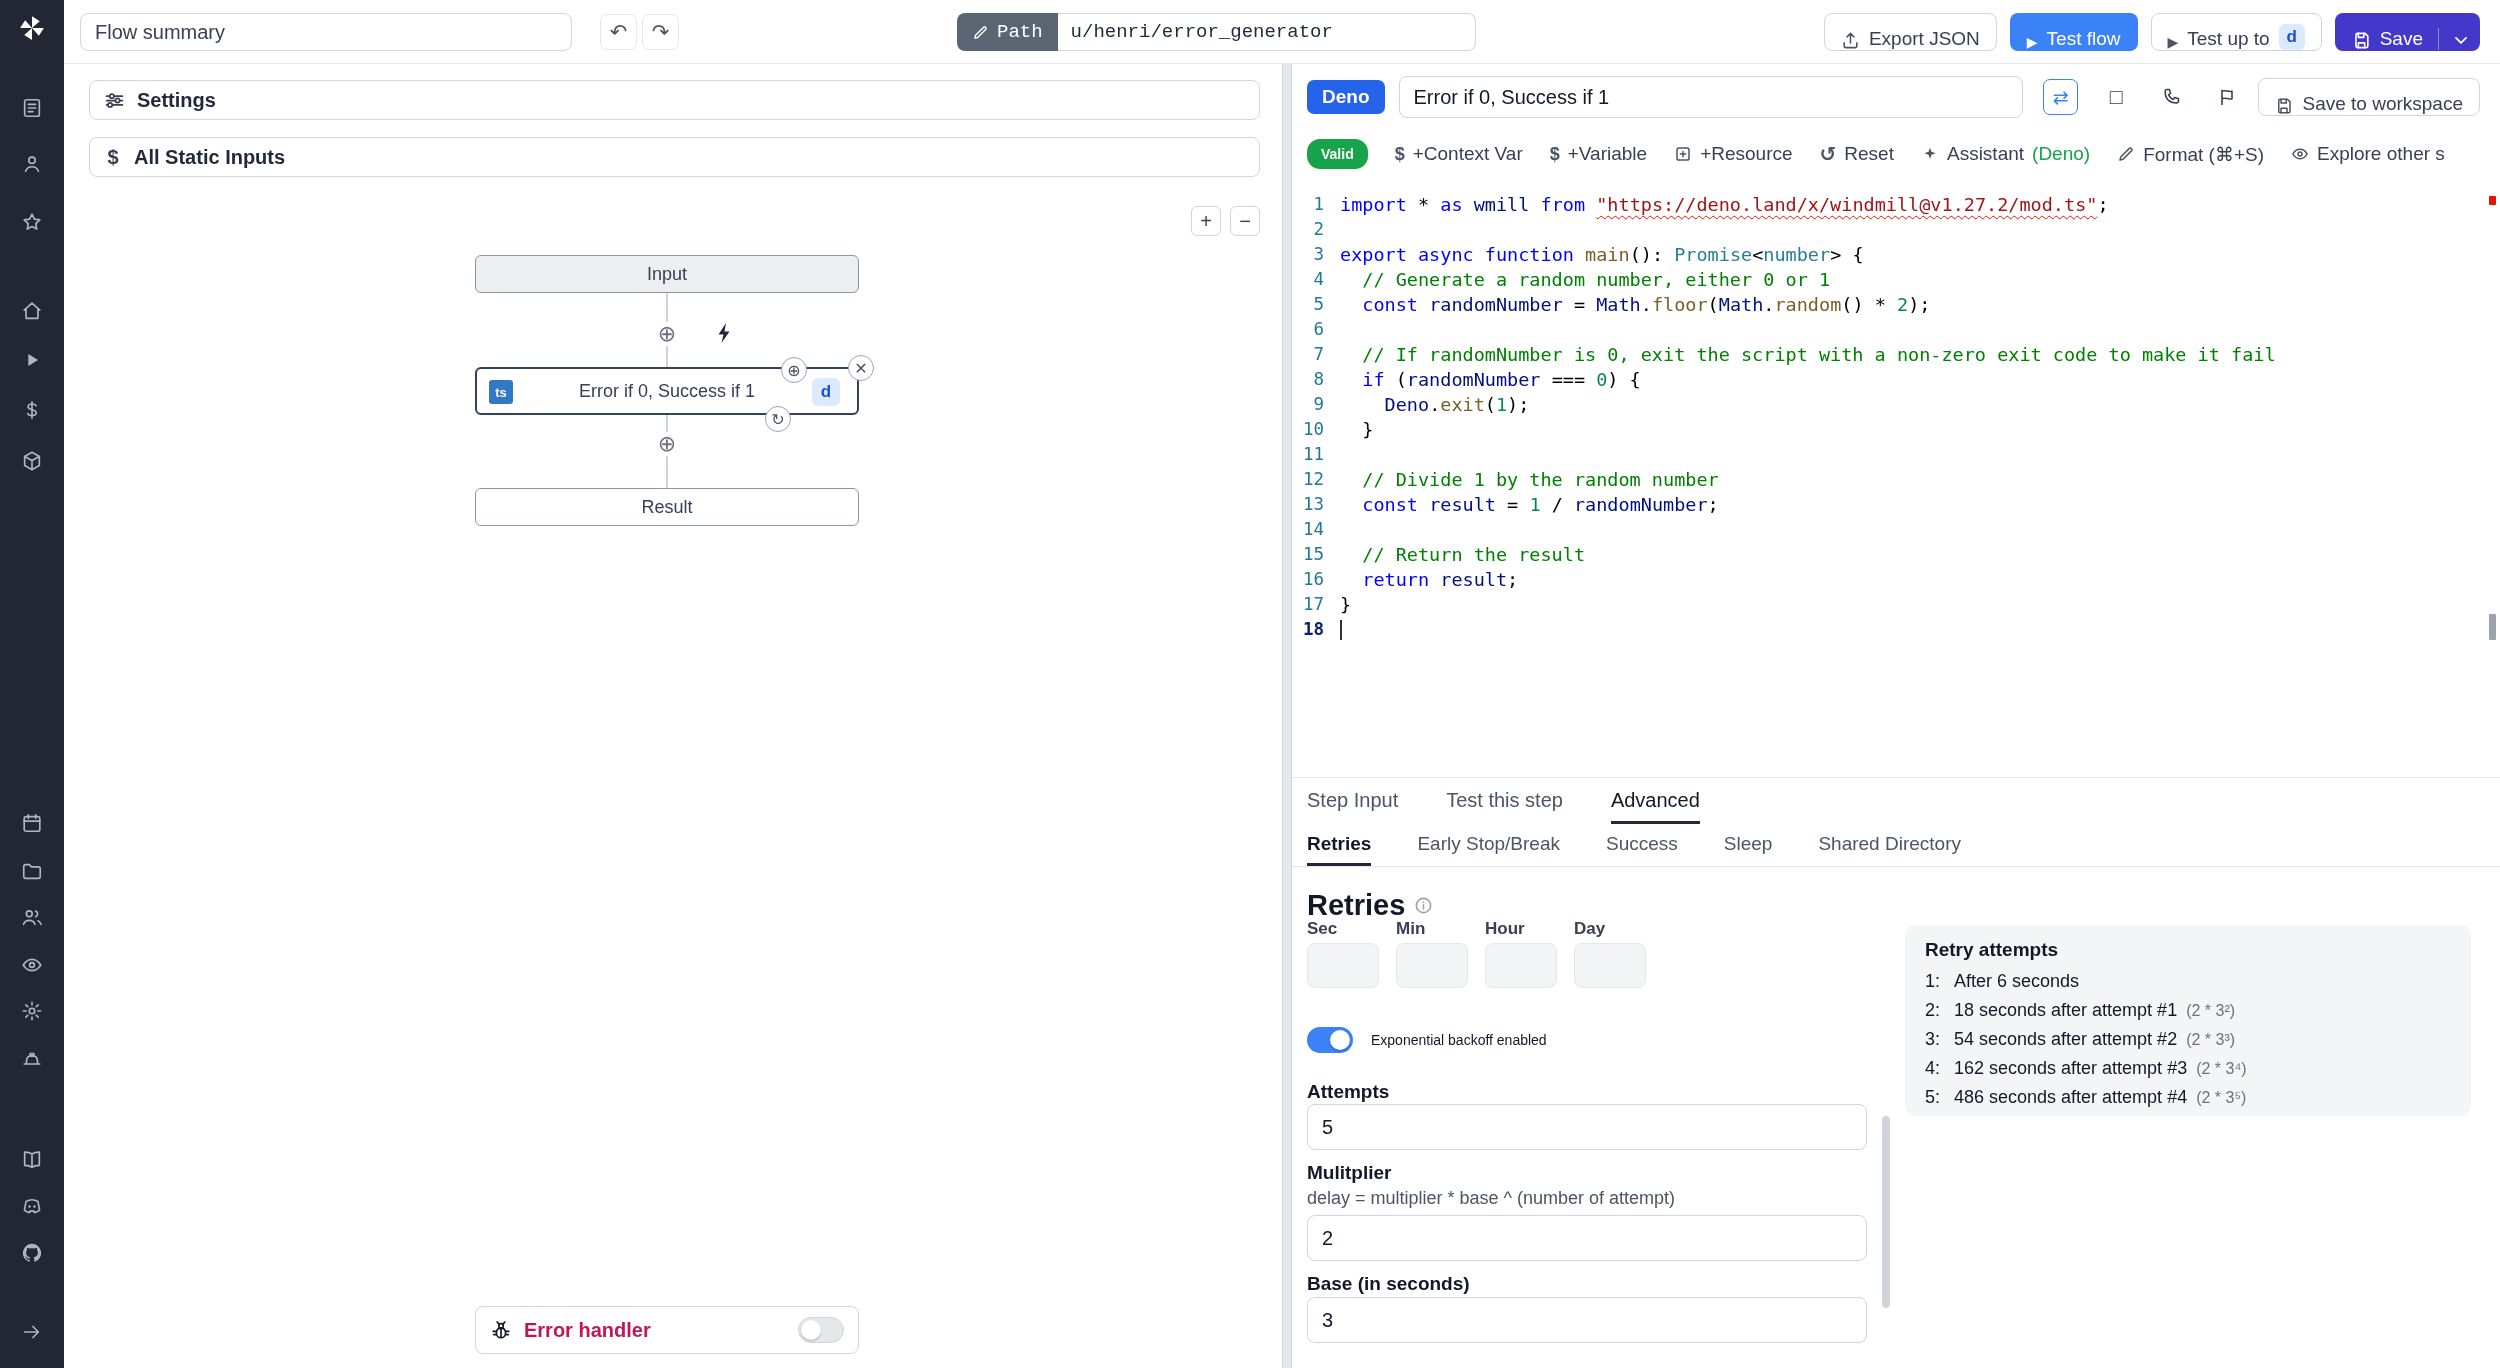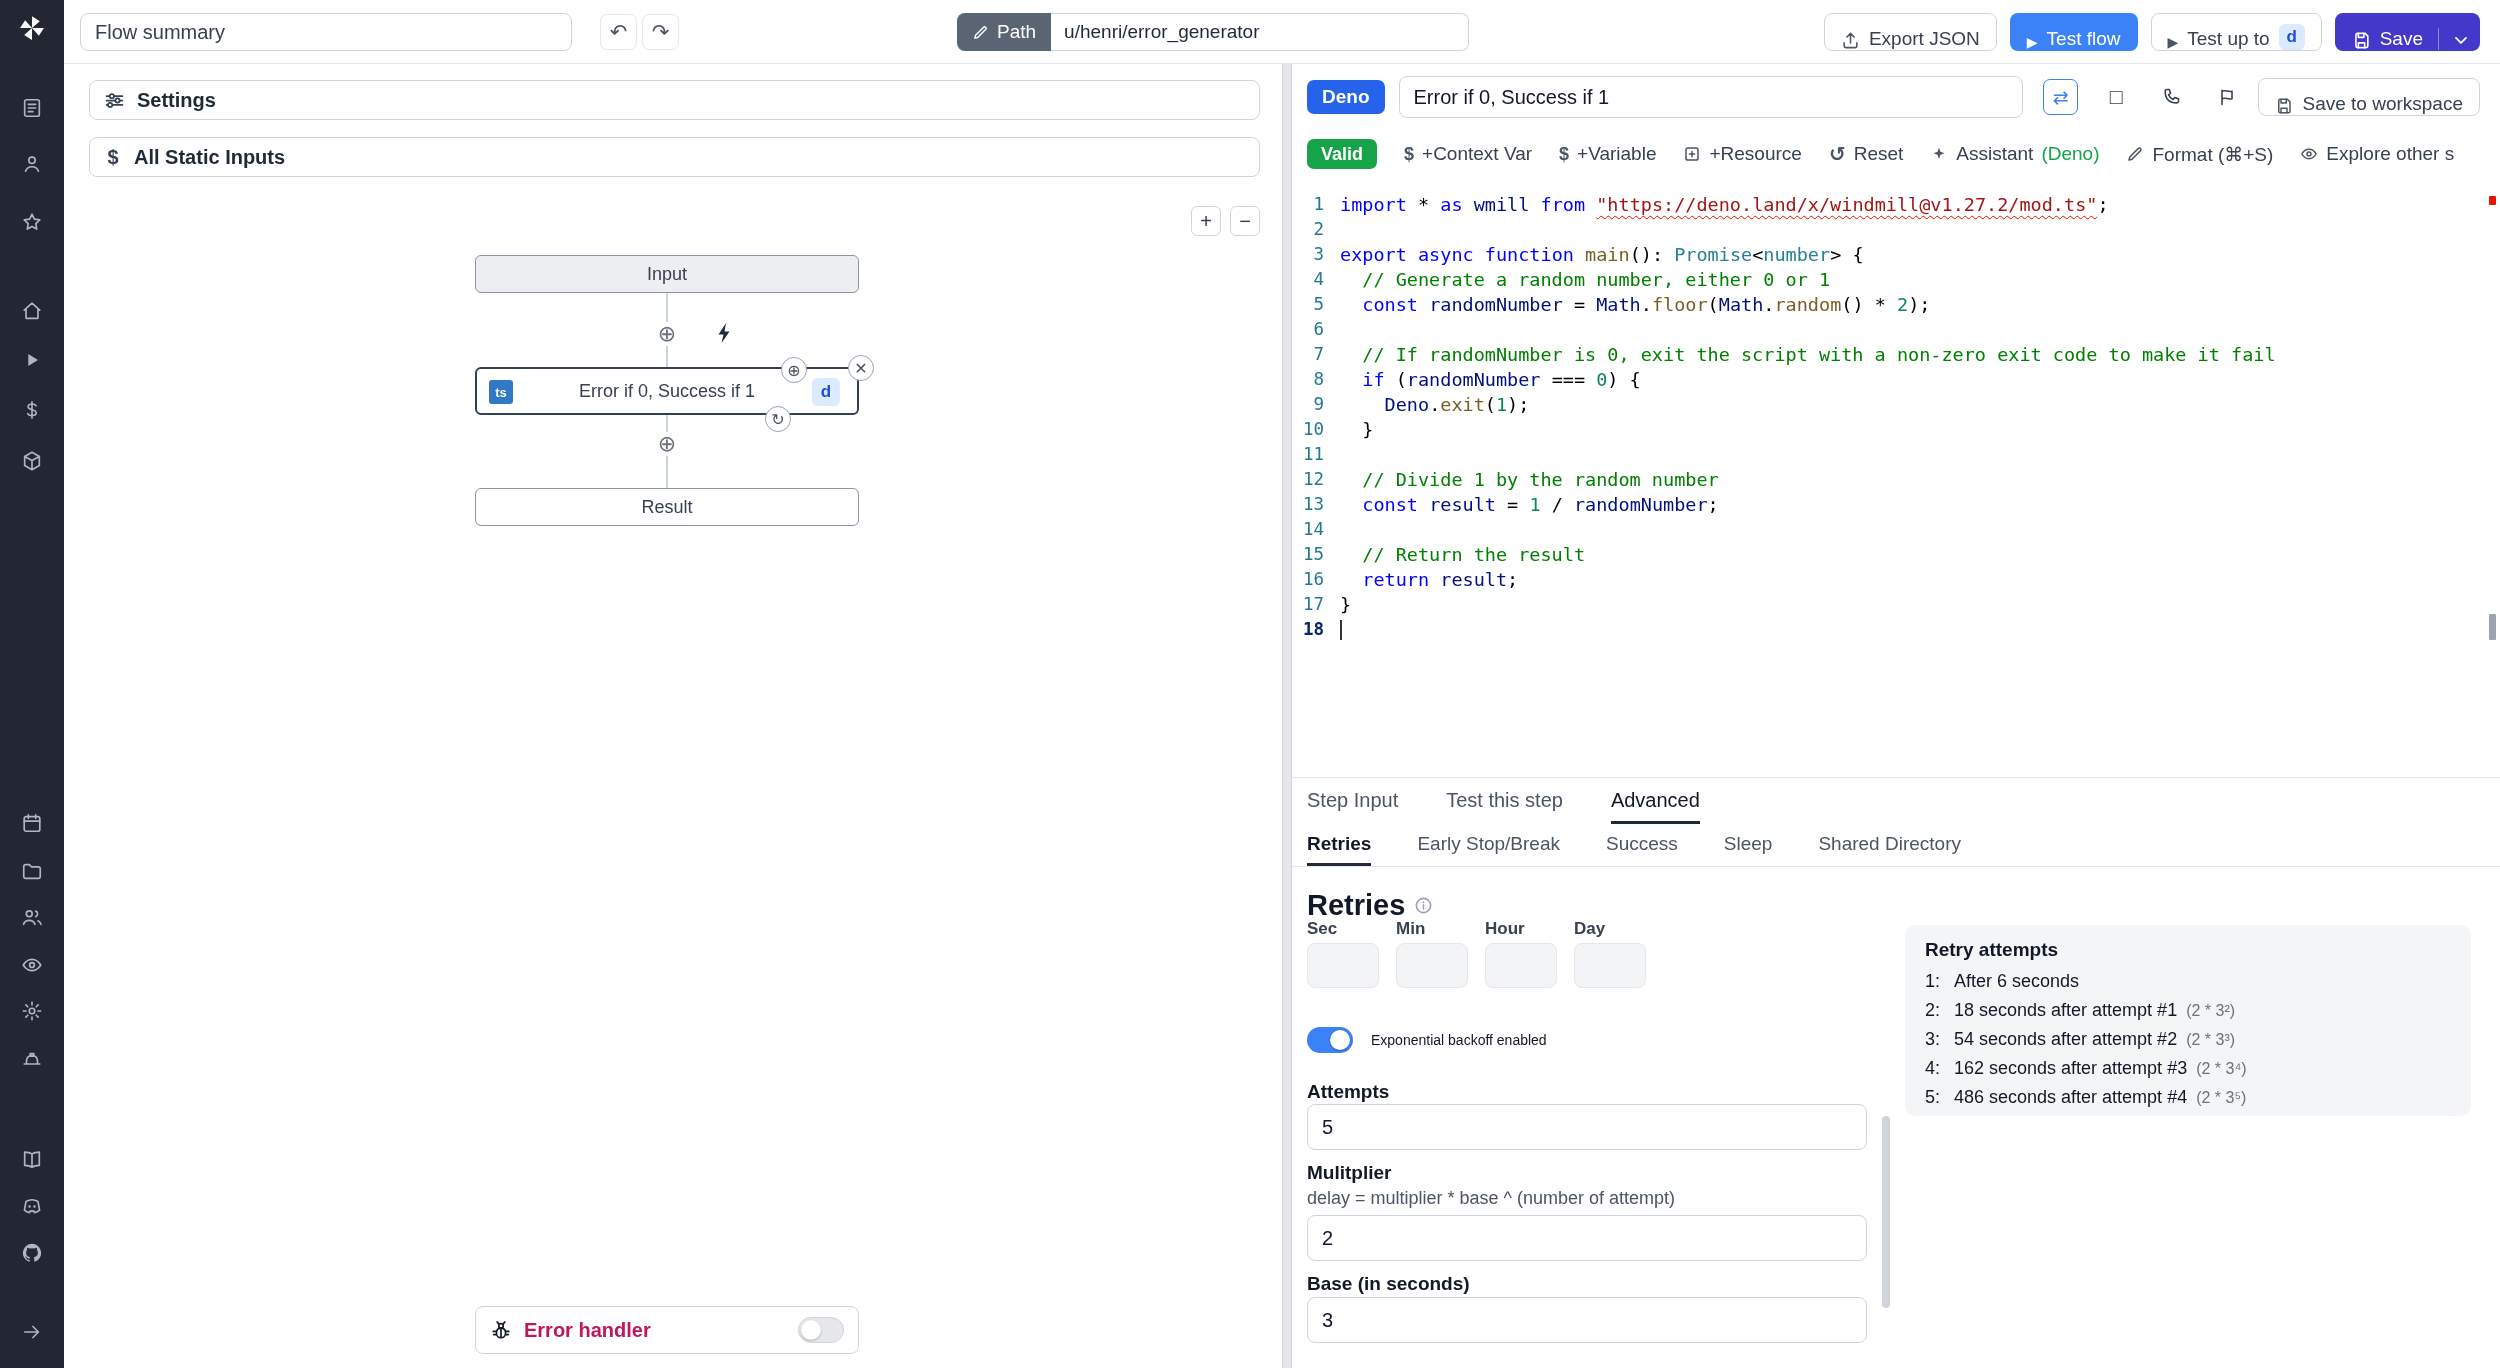--- a/index.html
+++ b/index.html
@@ -9,21 +9,21 @@
 
   
   .sidebar { position:absolute; left:0; top:0; width:64px; height:1368px; background:#222733; color:#aeb6c2; z-index:30; }
   .logo { position:absolute; left:13px; top:9px; width:38px; height:38px; display:flex; align-items:center; justify-content:center; }
   .side-icon { position:absolute; left:12px; width:40px; height:40px; display:flex; align-items:center; justify-content:center; border-radius:8px; cursor:pointer; }
 
   
   .topbar { position:absolute; left:64px; top:0; width:2436px; height:64px; background:#fff; border-bottom:1px solid #e5e7eb; z-index:20; }
   .flow-summary { position:absolute; left:16px; top:13px; width:492px; height:38px; border:1px solid #d1d5db; border-radius:8px; padding:0 14px; font-size:20px; color:#374151; font-family:inherit; }
   .undo-btn { position:absolute; top:14px; width:37px; height:36px; border:1px solid #e5e7eb; background:#fff; border-radius:7px; color:#4b5563; font-size:21px; cursor:pointer; }
-  .path-group { position:absolute; left:893px; top:13px; height:38px; display:flex; }
+  .path-group { position:absolute; left:893px; top:13px; height:38px; display:flex;font-family:Liberation Mono, monospace; }
   .path-badge { display:flex; align-items:center; gap:8px; background:#5b6472; color:#fff; font-size:19px; padding:0 15px; border-radius:8px 0 0 8px; }
   .path-input { width:418px; height:38px; border:1px solid #d1d5db; border-left:none; border-radius:0 8px 8px 0; padding:0 13px; font-size:19px; color:#1f2937; font-family:inherit; }
   .topbar-right { position:absolute; right:20px; top:13px; display:flex; gap:13px; align-items:center; }
   .btn { display:flex; align-items:flex-end; gap:9px; height:38px; padding:0 16px; border-radius:8px; font-size:19px; font-weight:500; cursor:pointer; border:1px solid transparent; font-family:inherit; white-space:nowrap; }
   .btn-outline { background:#fff; border-color:#d1d5db; color:#374151; }
   .btn-blue { background:#3b82f6; color:#fff; }
   .btn-indigo { background:#4338ca; color:#fff; padding-right:8px; }
   .play-ic { font-size:14px; }
   .badge-d { display:inline-flex; align-items:center; justify-content:center; min-width:26px; height:26px; background:#dbeafe; color:#1d4ed8; font-weight:600; border-radius:6px; font-size:17px; padding:0 6px; }
   .save-divider { width:1px; height:22px; background:rgba(255,255,255,.4); margin:0 3px 0 6px; }
@@ -54,21 +54,21 @@
   .resizer { position:absolute; left:1282px; top:64px; width:10px; height:1304px; background:#e5e7eb; border-left:1px solid #d1d5db; border-right:1px solid #d1d5db; cursor:col-resize; }
 
   
   .editor-panel { position:absolute; left:1292px; top:64px; width:1208px; height:1304px; background:#fff; }
   .editor-header { position:absolute; left:0; top:0; width:100%; height:66px; display:flex; align-items:center; padding:0 20px 0 15px; gap:14px; }
   .deno-badge { height:34px; padding:0 15px; background:#2563eb; color:#fff; border-radius:7px; font-size:19px; font-weight:600; display:flex; align-items:center; }
   .title-input { width:636px; height:42px; border:1px solid #d1d5db; border-radius:8px; padding:0 14px; font-size:20px; color:#111827; font-family:inherit; }
   .hdr-ic { width:36px; height:36px; display:flex; align-items:center; justify-content:center; background:none; border:none; color:#374151; font-size:21px; cursor:pointer; margin-left:6px; }
   .hdr-ic.blue { border:1.5px solid #3b82f6; color:#3b82f6; border-radius:7px; font-size:19px; }
   .editor-toolbar { position:absolute; left:0; top:66px; width:100%; height:48px; display:flex; align-items:center; padding:0 15px; gap:27px; overflow:hidden; white-space:nowrap; }
-  .valid-pill { height:30px; padding:0 14px; border-radius:7px; background:#16a34a; color:#fff; font-size:18px; font-weight:600; display:flex; align-items:center; flex:none; }
+  .valid-pill { height:30px; padding:0 14px; border-radius:13px; background:#16a34a; color:#fff; font-size:14px; font-weight:600; display:flex; align-items:center; flex:none; }
   .tb-item { display:flex; align-items:center; gap:8px; background:none; border:none; font-size:19px; color:#374151; cursor:pointer; font-family:inherit; flex:none; padding:0; }
   .tb-ic { color:#4b5563; display:flex; align-items:center; font-size:18px; font-weight:700; }
   .tb-suffix { color:#16a34a; }
 
   
   .code-area { position:absolute; left:0; top:114px; width:100%; height:599px; font-family:"DejaVu Sans Mono","Liberation Mono",monospace; font-size:18.5px; padding-top:14px; overflow:hidden; background:#fff; }
   .code-line { display:flex; height:25px; line-height:25px; }
   .gutter { width:48px; flex:none; text-align:right; padding-right:16px; color:#237893; font-size:17.5px; }
   .code-line.active .gutter { color:#0b216f; font-weight:700; }
   .line-text { white-space:pre; }

